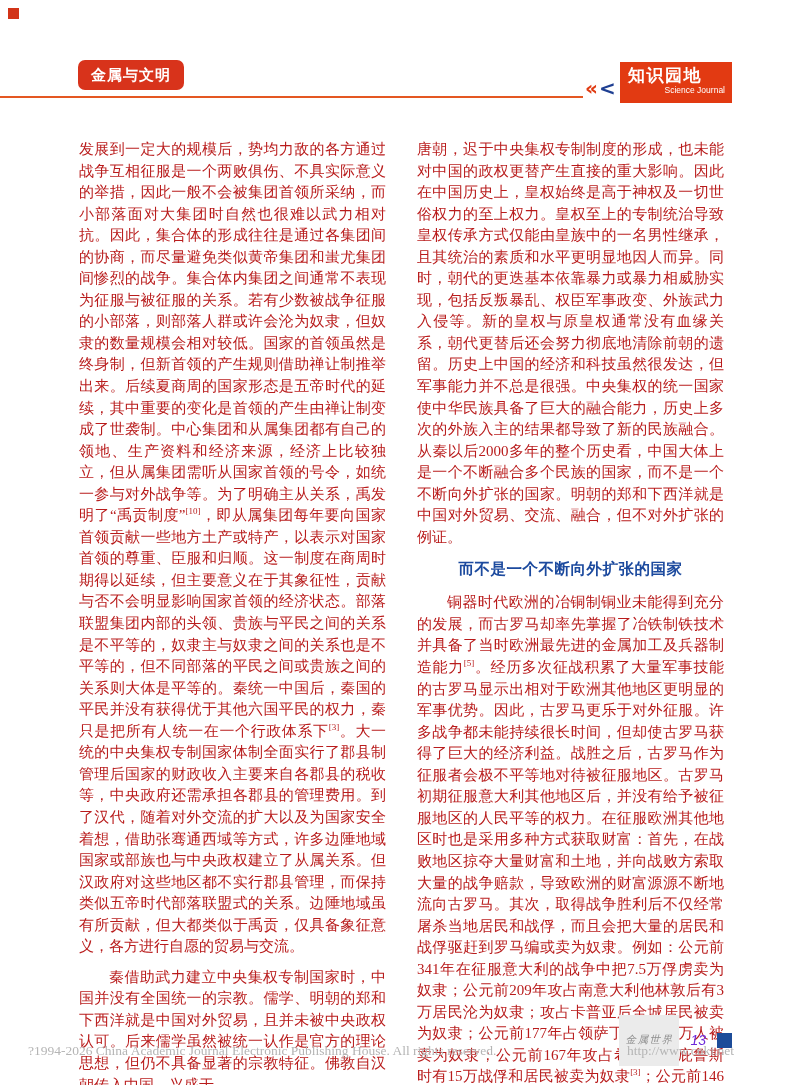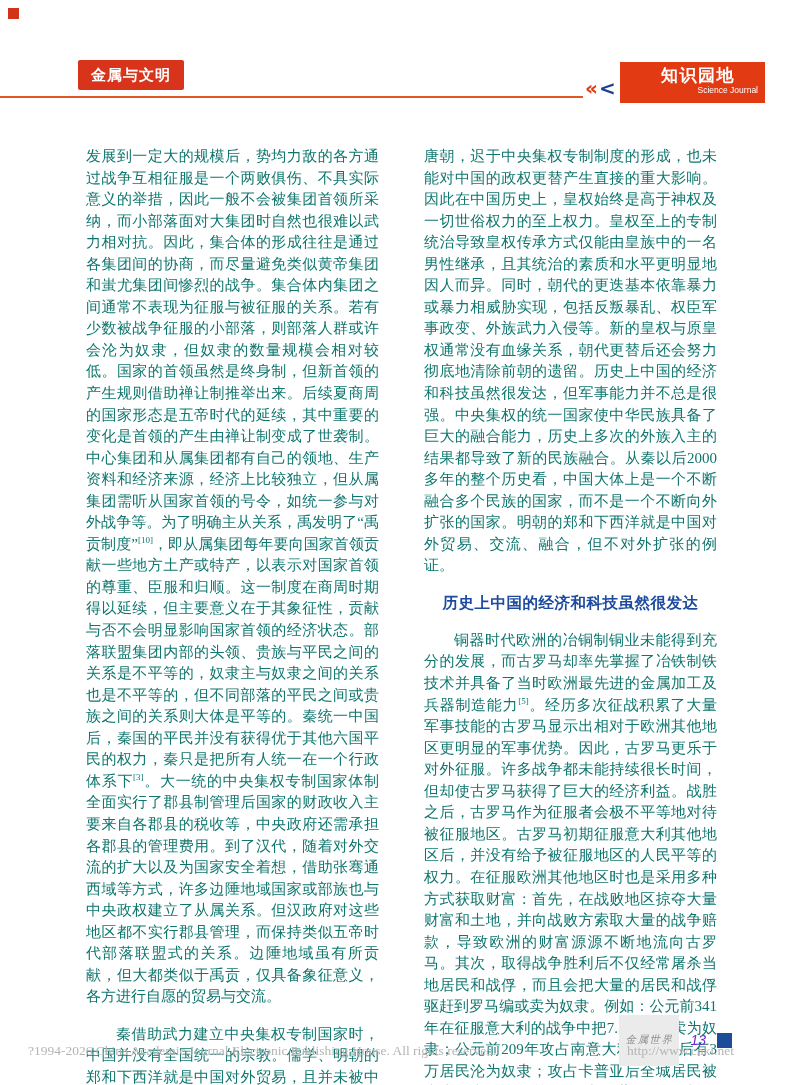--- a/index.html
+++ b/index.html
@@ -9,44 +9,44 @@
   }
   .page{position:absolute;inset:0;}
 
   
   .corner-mark{position:absolute;left:8px;top:8px;width:11px;height:11px;background:#d23318;}
 
   
   .series-badge{
     position:absolute;left:78px;top:60px;background:#d8331b;color:#fff;
     font-family:"Liberation Sans","DejaVu Sans",sans-serif;font-weight:bold;
-    font-size:15px;line-height:1;padding:7px 13px 8px;border-radius:2px;letter-spacing:1px;
+    font-size:15px;line-height:1;padding:7px 13px 8px;border-radius:7px;letter-spacing:1px;
   }
   .header-rule{position:absolute;left:0;top:96px;width:583px;height:2px;background:#e45722;}
   .chevrons{
     position:absolute;left:585px;top:78px;
     font-family:"DejaVu Sans","Liberation Sans",sans-serif;font-weight:bold;font-size:20px;line-height:1;
   }
   .chev-red{color:#e03b12;}
   .chev-blue{color:#1e3f92;margin-left:1px;}
-  .column-badge{position:absolute;left:620px;top:62px;width:112px;height:41px;background:#e23a12;color:#fff;padding-left:33px;}
+  .column-badge{position:absolute;left:620px;top:62px;width:112px;height:41px;background:#e23a12;color:#fff;}
   .badge-title{
     font-family:"Liberation Serif","DejaVu Serif",serif;font-weight:bold;
     font-size:17px;line-height:1;padding:5px 0 0 8px;letter-spacing:1.5px;
   }
   .badge-subtitle{
     font-family:"Liberation Sans","DejaVu Sans",sans-serif;
     font-size:8.5px;line-height:1;text-align:right;padding:2px 7px 0 0;
   }
 
   
   .columns{position:absolute;left:70px;top:130px;width:663px;display:flex;gap:13px;}
   .col{width:325px;}
   .body-para{
-    margin:16px;font-size:15px;line-height:21.55px;text-align:justify;color:#0f766e;
+    margin:9px;font-size:15px;line-height:21.55px;text-align:justify;color:#b91c1c;
     word-break:break-all;
   }
   .body-para.indent{text-indent:2em;}
   sup.ref{font-size:9px;line-height:0;vertical-align:super;}
   .section-heading{
     margin:11px 0 12px;text-align:center;color:#1c4a9e;
     font-size:15.5px;font-weight:bold;letter-spacing:0.5px;
     font-family:"Liberation Sans","DejaVu Sans",sans-serif;
   }
 
@@ -83,21 +83,21 @@
     </div>
   </header>
 
   <main class="columns">
     <div class="col" id="col-left">
         <p class="body-para">发展到一定大的规模后，势均力敌的各方通过战争互相征服是一个两败俱伤、不具实际意义的举措，因此一般不会被集团首领所采纳，而小部落面对大集团时自然也很难以武力相对抗。因此，集合体的形成往往是通过各集团间的协商，而尽量避免类似黄帝集团和蚩尤集团间惨烈的战争。集合体内集团之间通常不表现为征服与被征服的关系。若有少数被战争征服的小部落，则部落人群或许会沦为奴隶，但奴隶的数量规模会相对较低。国家的首领虽然是终身制，但新首领的产生规则借助禅让制推举出来。后续夏商周的国家形态是五帝时代的延续，其中重要的变化是首领的产生由禅让制变成了世袭制。中心集团和从属集团都有自己的领地、生产资料和经济来源，经济上比较独立，但从属集团需听从国家首领的号令，如统一参与对外战争等。为了明确主从关系，禹发明了“禹贡制度”<sup class="ref">[10]</sup>，即从属集团每年要向国家首领贡献一些地方土产或特产，以表示对国家首领的尊重、臣服和归顺。这一制度在商周时期得以延续，但主要意义在于其象征性，贡献与否不会明显影响国家首领的经济状态。部落联盟集团内部的头领、贵族与平民之间的关系是不平等的，奴隶主与奴隶之间的关系也是不平等的，但不同部落的平民之间或贵族之间的关系则大体是平等的。秦统一中国后，秦国的平民并没有获得优于其他六国平民的权力，秦只是把所有人统一在一个行政体系下<sup class="ref">[3]</sup>。大一统的中央集权专制国家体制全面实行了郡县制管理后国家的财政收入主要来自各郡县的税收等，中央政府还需承担各郡县的管理费用。到了汉代，随着对外交流的扩大以及为国家安全着想，借助张骞通西域等方式，许多边陲地域国家或部族也与中央政权建立了从属关系。但汉政府对这些地区都不实行郡县管理，而保持类似五帝时代部落联盟式的关系。边陲地域虽有所贡献，但大都类似于禹贡，仅具备象征意义，各方进行自愿的贸易与交流。</p>
         <p class="body-para indent">秦借助武力建立中央集权专制国家时，中国并没有全国统一的宗教。儒学、明朝的郑和下西洋就是中国对外贸易，且并未被中央政权认可。后来儒学虽然被统一认作是官方的理论思想，但仍不具备显著的宗教特征。佛教自汉朝传入中国，兴盛于</p>
       </div>
     <div class="col" id="col-right">
         <p class="body-para">唐朝，迟于中央集权专制制度的形成，也未能对中国的政权更替产生直接的重大影响。因此在中国历史上，皇权始终是高于神权及一切世俗权力的至上权力。皇权至上的专制统治导致皇权传承方式仅能由皇族中的一名男性继承，且其统治的素质和水平更明显地因人而异。同时，朝代的更迭基本依靠暴力或暴力相威胁实现，包括反叛暴乱、权臣军事政变、外族武力入侵等。新的皇权与原皇权通常没有血缘关系，朝代更替后还会努力彻底地清除前朝的遗留。历史上中国的经济和科技虽然很发达，但军事能力并不总是很强。中央集权的统一国家使中华民族具备了巨大的融合能力，历史上多次的外族入主的结果都导致了新的民族融合。从秦以后2000多年的整个历史看，中国大体上是一个不断融合多个民族的国家，而不是一个不断向外扩张的国家。明朝的郑和下西洋就是中国对外贸易、交流、融合，但不对外扩张的例证。</p>
-        <h3 class="section-heading">历史上中国的经济和科技虽然很发达</h3>
+        <h3 class="section-heading">而不是一个不断向外扩张的国家</h3>
         <p class="body-para indent">铜器时代欧洲的冶铜制铜业未能得到充分的发展，而古罗马却率先掌握了冶铁制铁技术并具备了当时欧洲最先进的金属加工及兵器制造能力<sup class="ref">[5]</sup>。经历多次征战积累了大量军事技能的古罗马显示出相对于欧洲其他地区更明显的军事优势。因此，古罗马更乐于对外征服。许多战争都未能持续很长时间，但却使古罗马获得了巨大的经济利益。战胜之后，古罗马作为征服者会极不平等地对待被征服地区。古罗马初期征服意大利其他地区后，并没有给予被征服地区的人民平等的权力。在征服欧洲其他地区时也是采用多种方式获取财富：首先，在战败地区掠夺大量财富和土地，并向战败方索取大量的战争赔款，导致欧洲的财富源源不断地流向古罗马。其次，取得战争胜利后不仅经常屠杀当地居民和战俘，而且会把大量的居民和战俘驱赶到罗马编或卖为奴隶。例如：公元前341年在征服意大利的战争中把7.5万俘虏卖为奴隶；公元前209年攻占南意大利他林敦后有3万居民沦为奴隶；攻占卡普亚后全城居民被卖为奴隶；公元前177年占领萨丁尼亚时8万人被卖为奴隶；公元前167年攻占希腊的伊庇鲁斯时有15万战俘和居民被卖为奴隶<sup class="ref">[3]</sup>；公元前146年攻占北</p>
       </div>
   </main>
 
   <footer>
     <div class="page-info">
       <span class="journal-mark">金属世界</span>
       <span class="page-number">13</span>
       <span class="blue-square"></span>
     </div>

